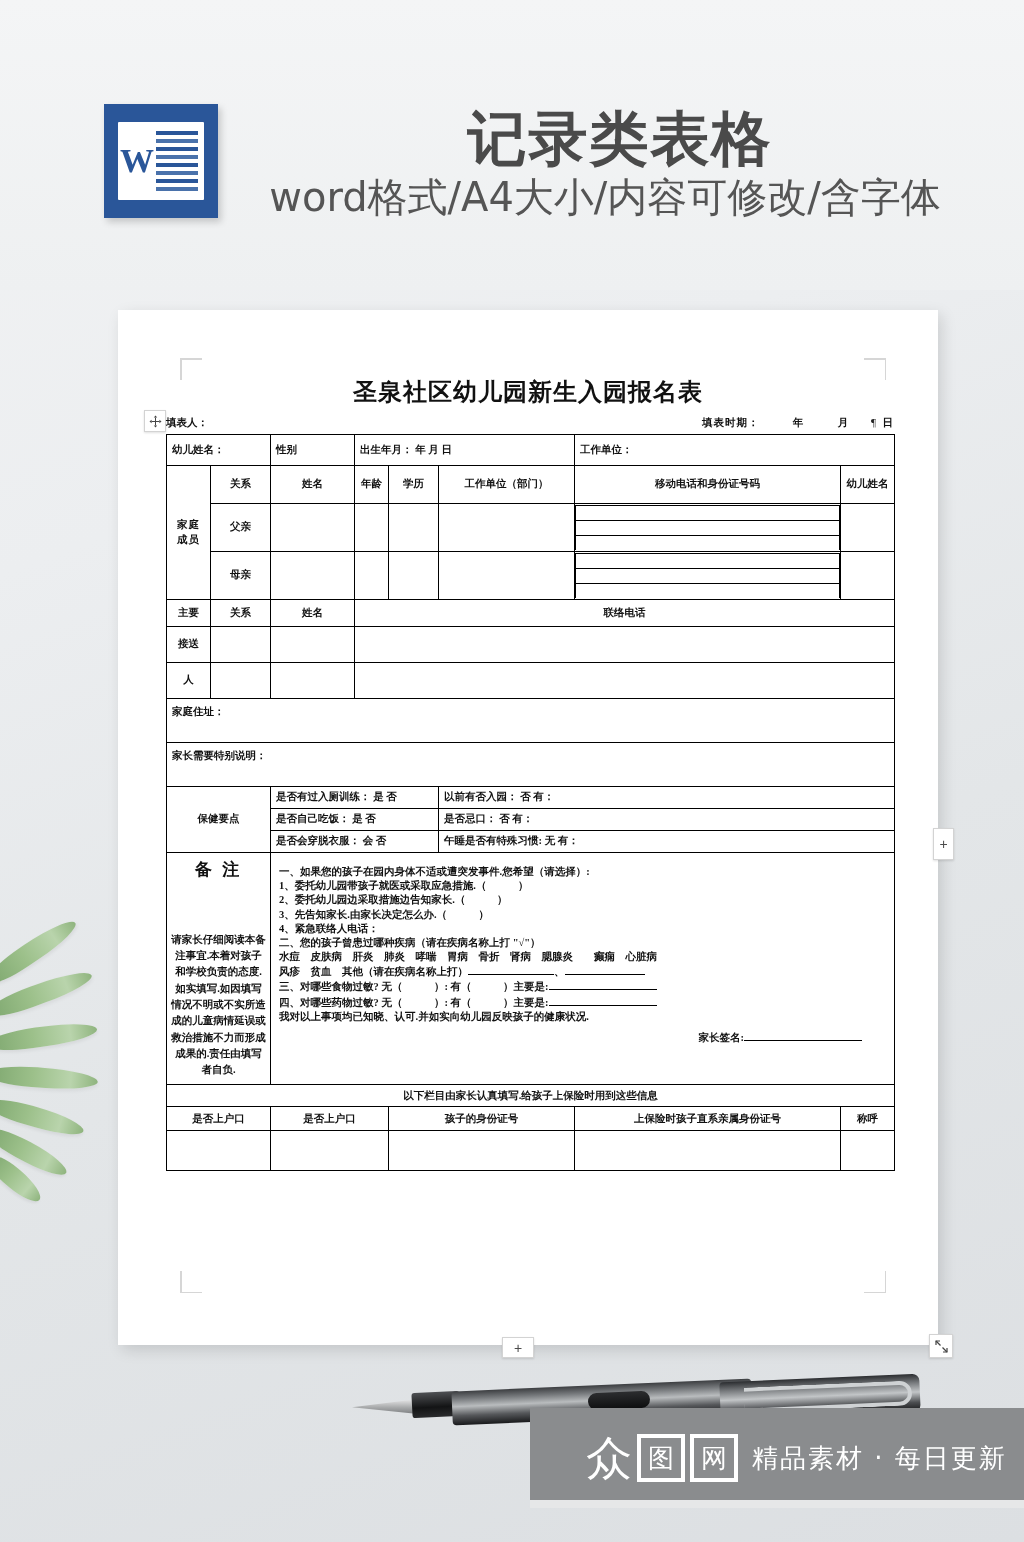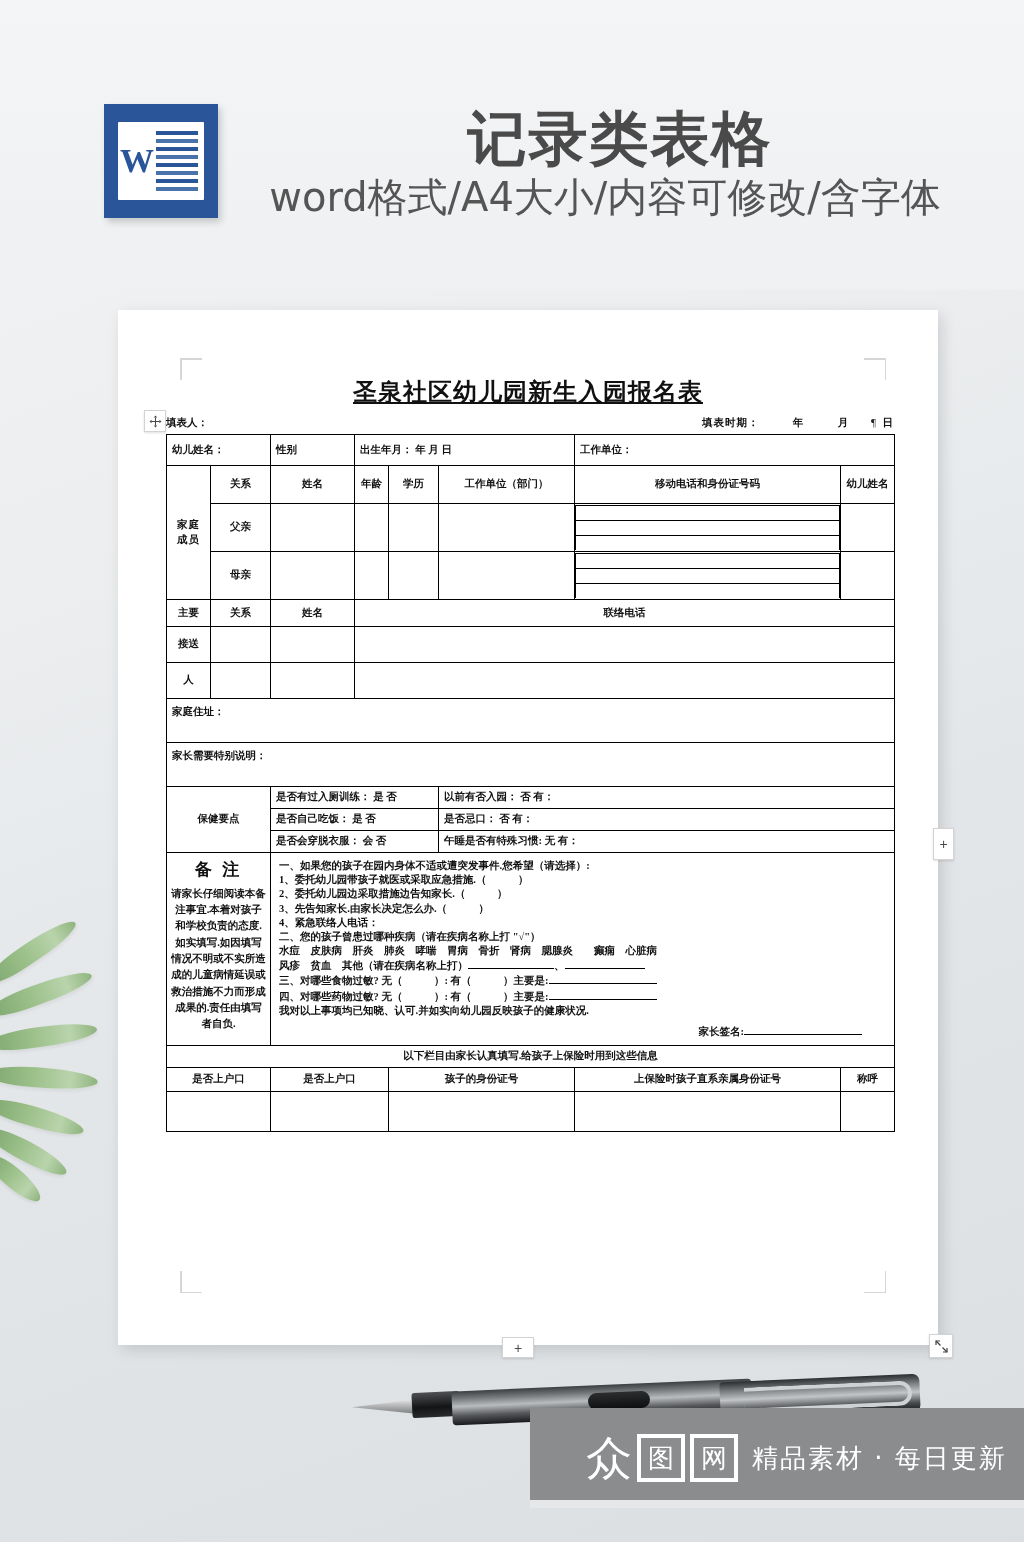--- a/index.html
+++ b/index.html
@@ -106,21 +106,20 @@
   .corner.tr::before { top:0; right:0; } .corner.tr::after { top:0; right:0; }
   .corner.bl { left:62px; bottom:52px; }
   .corner.bl::before { bottom:0; left:0; } .corner.bl::after { bottom:0; left:0; }
   .corner.br { right:52px; bottom:52px; }
   .corner.br::before { bottom:0; right:0; } .corner.br::after { bottom:0; right:0; }
 
   .doc-title {
     position:absolute; left:0; top:66px; width:820px; text-align:center;
     font-size:24px; font-weight:700; color:#111; letter-spacing:1px;
     font-family: "DejaVu Sans", "Liberation Sans", sans-serif;
-    text-decoration: underline;
   }
 
   .meta-row {
     position:absolute; left:48px; top:104px; width:728px; height:18px;
     font-size:10.5px; font-weight:700; color:#111; display:flex; align-items:center;
   }
   .meta-row .left { width:55%; }
   .meta-row .right { width:45%; text-align:right; padding-left:56px; letter-spacing:1px;font-family:Liberation Mono, monospace; }
   .meta-row .sp { display:inline-block; width:26px; }
 
@@ -154,21 +153,21 @@
   .c { text-align:center; }
   .tall { height:31px; }
   td.nb-b { border-bottom:none; }
   td.nb-t { border-top:none; }
   .sub { width:100%; border-collapse:collapse; }
   .sub td { border:none; border-bottom:1.3px solid #000; height:15px; padding:0; }
   .sub tr:last-child td { border-bottom:none; }
 
   .vert { letter-spacing:1px; }
   .beizhu-title { font-size:17px; text-align:center; letter-spacing:3px; padding-bottom:4px; }
-  .beizhu-body { font-size:10.5px; line-height:1.55; text-align:center; }
+  .beizhu-body { font-size:10.5px; line-height:1.55; text-align:center;margin-top:46px; }
   .notes { font-size:10.5px; line-height:1.72; }
   .notes .ln { display:inline-block; border-bottom:1.2px solid #000; height:11px; }
   .sign { text-align:right; padding-right:24px; padding-top:6px; }
 
   
   .wm {
     position:absolute; right:0; bottom:34px; width:494px; height:100px;
     background:#8a8c8e; display:flex; align-items:center; gap:14px; padding-left:56px;
   }
   .wm-logo { display:flex; gap:5px; align-items:center; }
@@ -408,21 +407,21 @@
         <span class="sp"></span><span>无</span>
         <span class="sp"></span><span>有：</span>
       </td>
     </tr>
 
     <tr>
       <td colspan="2" style="vertical-align:top; padding:6px 4px">
         <div class="beizhu-title">备 注</div>
         <div class="beizhu-body">请家长仔细阅读本备注事宜.本着对孩子和学校负责的态度.如实填写.如因填写情况不明或不实所造成的儿童病情延误或救治措施不力而形成成果的.责任由填写者自负.</div>
       </td>
-      <td colspan="6" class="notes" style="vertical-align:top; padding:6px 8px">
+      <td colspan="6" class="notes" style="vertical-align:top; padding:12px 8px">
         <div>一、如果您的孩子在园内身体不适或遭突发事件.您希望（请选择）:</div>
         <div>1、委托幼儿园带孩子就医或采取应急措施.（　　　）</div>
         <div>2、委托幼儿园边采取措施边告知家长.（　　　）</div>
         <div>3、先告知家长.由家长决定怎么办.（　　　）</div>
         <div>4、紧急联络人电话：</div>
         <div>二、您的孩子曾患过哪种疾病（请在疾病名称上打 "√"）</div>
         <div>水痘　皮肤病　肝炎　肺炎　哮喘　胃病　骨折　肾病　腮腺炎　　癫痫　心脏病</div>
         <div>
           <span>风疹　贫血　其他（请在疾病名称上打）</span><span class="ln" style="width:86px"></span>、<span class="ln" style="width:80px"></span>
         </div>

